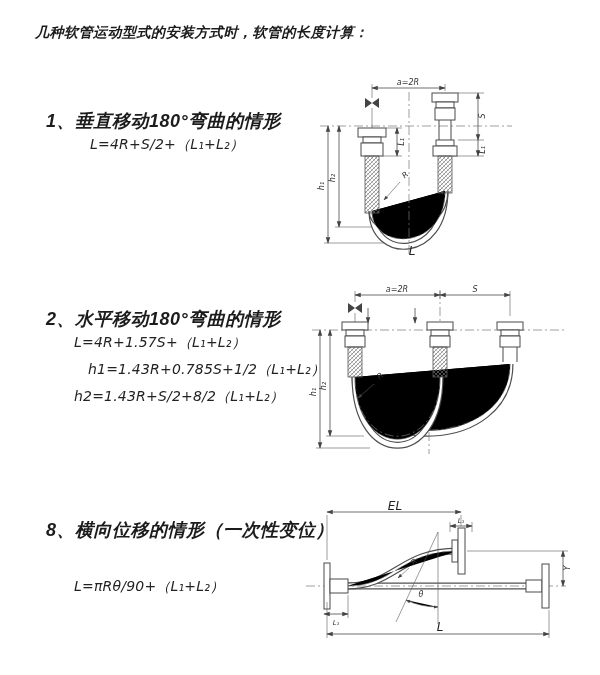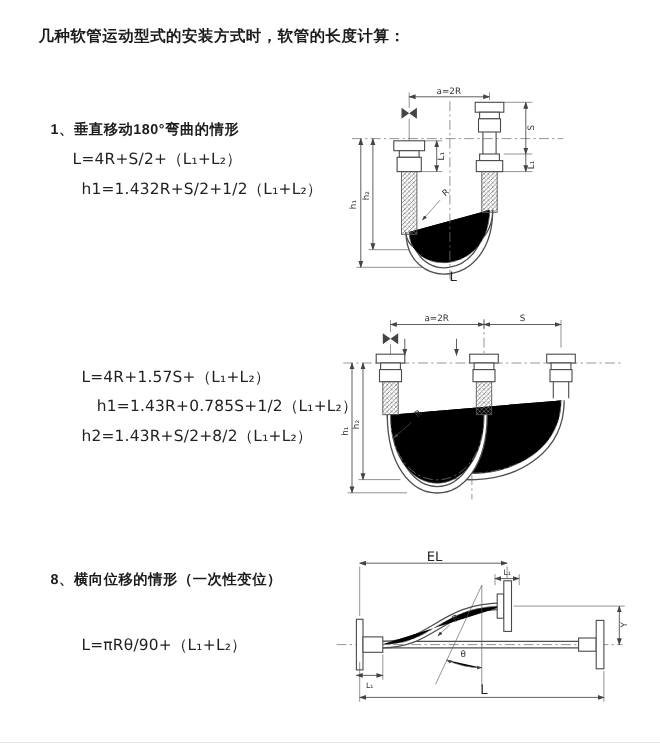--- a/index.html
+++ b/index.html
@@ -1,20 +1,20 @@
 <!DOCTYPE html>
 <html><head>
 <meta charset="utf-8">
 <style>
   html,body{margin:0;padding:0;background:#fff;}
   .page{position:relative;width:600px;height:675px;background:#ffffff;
         border-right:1px solid #c9c9c9;border-bottom:1px solid #c9c9c9;
-        font-family:"Liberation Sans","DejaVu Sans",sans-serif;color:#1c1c1c;overflow:hidden;}
+        font-family:"Liberation Sans","DejaVu Sans",sans-serif;color:#1c1c1c;overflow:hidden;font-style:italic;}
   .title{position:absolute;left:35px;top:24px;font-size:14px;font-weight:bold;letter-spacing:.5px;}
-  .heading{position:absolute;font-size:13px;font-weight:bold;letter-spacing:.5px;}
+  .heading{position:absolute;font-size:18px;font-weight:bold;letter-spacing:.5px;}
   .formula{position:absolute;font-size:14px;font-weight:500;
            font-family:"DejaVu Sans","Liberation Sans",sans-serif;letter-spacing:.2px;color:#222;}
   svg{position:absolute;overflow:visible;}
   svg text{font-family:"DejaVu Sans","Liberation Sans",sans-serif;fill:#333;stroke:none;}
   .dwg{stroke:#4a4a4a;fill:none;stroke-width:1;}
   .thin{stroke:#5a5a5a;stroke-width:.6;}
   .cl{stroke:#777;stroke-width:.7;stroke-dasharray:9 3 2 3;}
   .fit{fill:#ffffff;stroke:#4a4a4a;stroke-width:1;}
   .tubeO{stroke:#4f4f4f;stroke-width:7;fill:none;}
   .tubeI{stroke:#ffffff;stroke-width:4.6;fill:none;}
@@ -23,23 +23,23 @@
   .lblbig{font-size:12px;fill:#222;}
 </style>
 </head>
 <body>
 
 <div class="page">
 
   <div class="title">几种软管运动型式的安装方式时，软管的长度计算：</div>
 
   <div class="heading" style="left:46px;top:109px">1、垂直移动180°弯曲的情形</div>
-  <div class="formula" style="left:66px;top:136px">L=4R+S/2+（L₁+L₂）</div>
-  <div class="formula" style="left:74px;top:163px">h1=1.432R+S/2+1/2（L₁+L₂）</div>
-
+  <div class="formula" style="left:90px;top:136px">L=4R+S/2+（L₁+L₂）</div>
+
+  <div class="heading" style="left:46px;top:307px">2、水平移动180°弯曲的情形</div>
   <div class="formula" style="left:74px;top:334px">L=4R+1.57S+（L₁+L₂）</div>
   <div class="formula" style="left:88px;top:361px">h1=1.43R+0.785S+1/2（L₁+L₂）</div>
   <div class="formula" style="left:74px;top:388px">h2=1.43R+S/2+8/2（L₁+L₂）</div>
 
   <div class="heading" style="left:46px;top:518px">8、横向位移的情形（一次性变位）</div>
   <div class="formula" style="left:74px;top:578px">L=πRθ/90+（L₁+L₂）</div>
 
   <svg style="left:312px;top:78px" width="240" height="182" viewBox="0 0 240 182">
     <defs>
       <marker id="ar1" viewBox="0 0 10 10" refX="9" refY="5" markerWidth="8" markerHeight="8" orient="auto-start-reverse">

